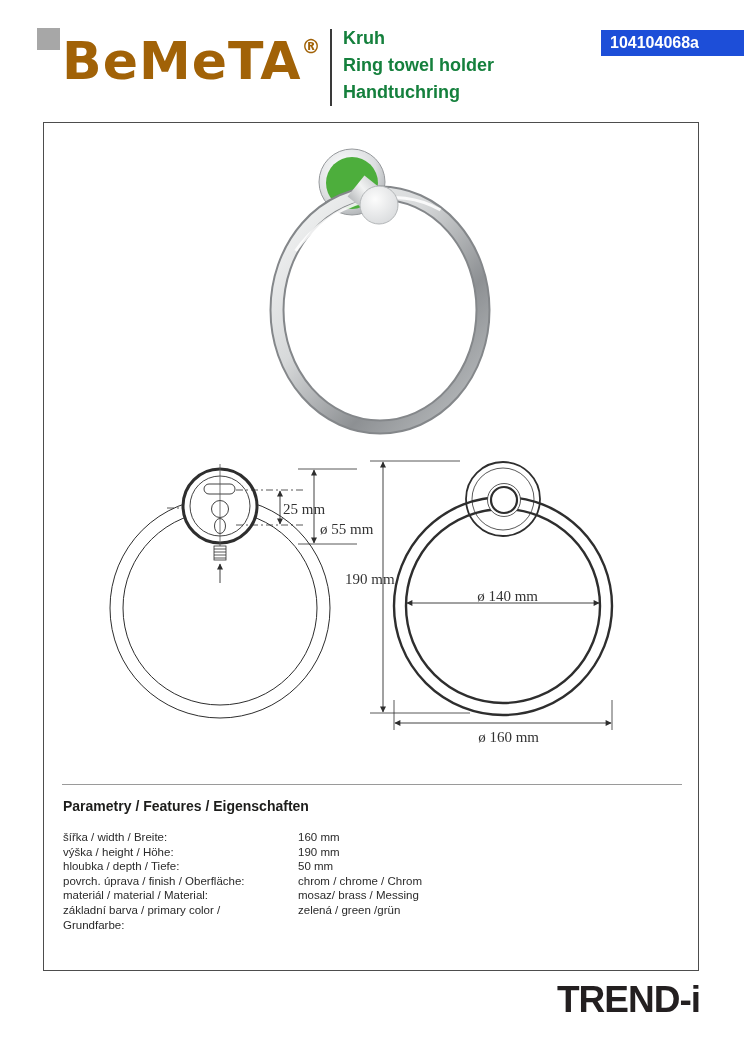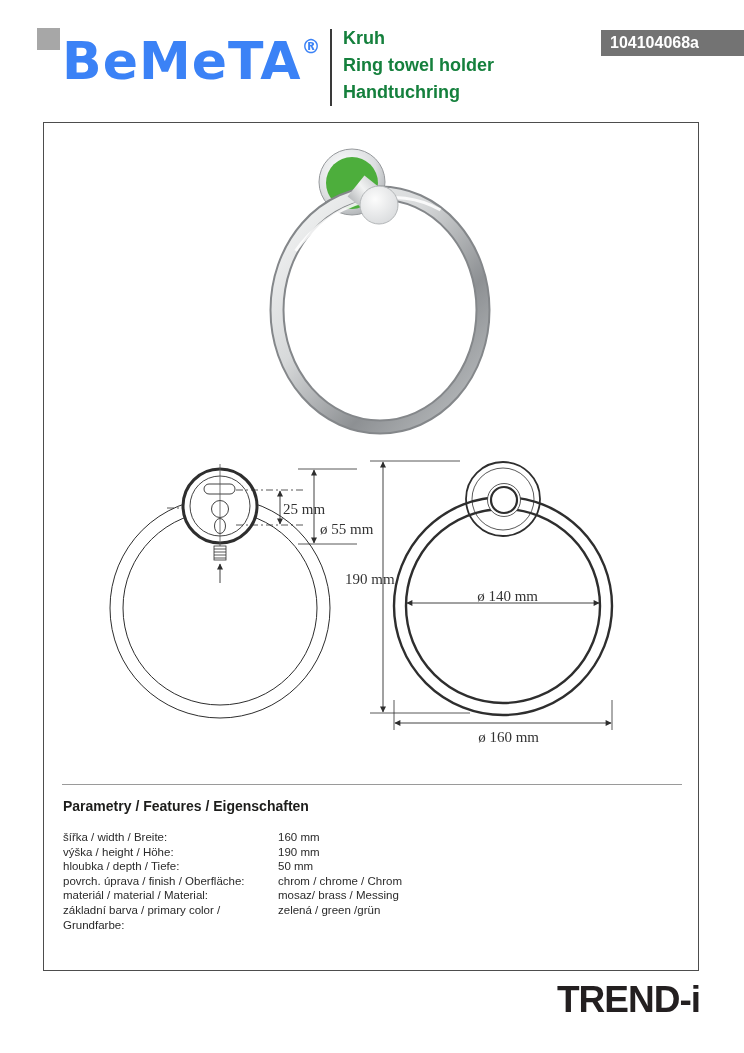--- a/index.html
+++ b/index.html
@@ -5,39 +5,39 @@
   html,body{margin:0;padding:0;background:#ffffff;}
   body{
     width:744px;height:1053px;position:relative;overflow:hidden;
     font-family:"Liberation Sans",sans-serif;color:#231f20;
   }
   .abs{position:absolute;}
 
   
   .logo-square{left:37px;top:28px;width:23px;height:22px;background:#a7a7a7;}
   .logo{left:62px;top:20px;font-family:"DejaVu Sans",sans-serif;font-weight:bold;
-        font-size:52px;line-height:52px;letter-spacing:1px;color:#3b82f6;white-space:nowrap;}
+        font-size:52px;line-height:52px;letter-spacing:1px;color:#a16207;white-space:nowrap;}
   .logo .reg{font-size:19px;vertical-align:26px;letter-spacing:0;}
   .header-divider{left:330px;top:29px;width:2px;height:77px;background:#3a3a3a;}
   .product-names{left:343px;top:25px;font-weight:bold;font-size:18px;line-height:27px;color:#15803d;}
-  .sku-badge{left:601px;top:30px;width:143px;height:26px;background:#737373;color:#ffffff;
+  .sku-badge{left:601px;top:30px;width:143px;height:26px;background:#1d4ed8;color:#ffffff;
              font-weight:bold;font-size:16px;line-height:26px;padding-left:9px;box-sizing:border-box;}
 
   
   .main-box{left:43px;top:122px;width:656px;height:849px;border:1px solid #4d4d4d;box-sizing:border-box;background:#fff;}
 
   
   .dim{font-size:15px;color:#333;white-space:nowrap;font-family:Liberation Serif, serif;}
   .dim.center{text-align:right;}
 
   
   .param-divider{left:62px;top:784px;width:620px;height:1px;background:#9a9a9a;}
   .param-heading{left:63px;top:798px;font-size:14px;font-weight:bold;color:#1d1d1b;}
   .param-table{left:63px;top:830px;width:560px;font-size:11.5px;line-height:14.6px;color:#2a2a2a;}
-  .param-row{display:flex;}
+  .param-row{display:flex;gap:20px;}
   .param-label{width:215px;flex:0 0 215px;}
   .param-value{flex:1;}
 
   
   .series{right:44px;top:979px;font-size:37px;font-weight:bold;letter-spacing:-1px;color:#231f20;}
 
   svg{position:absolute;overflow:visible;}
 </style>
 </head>
 <body>

